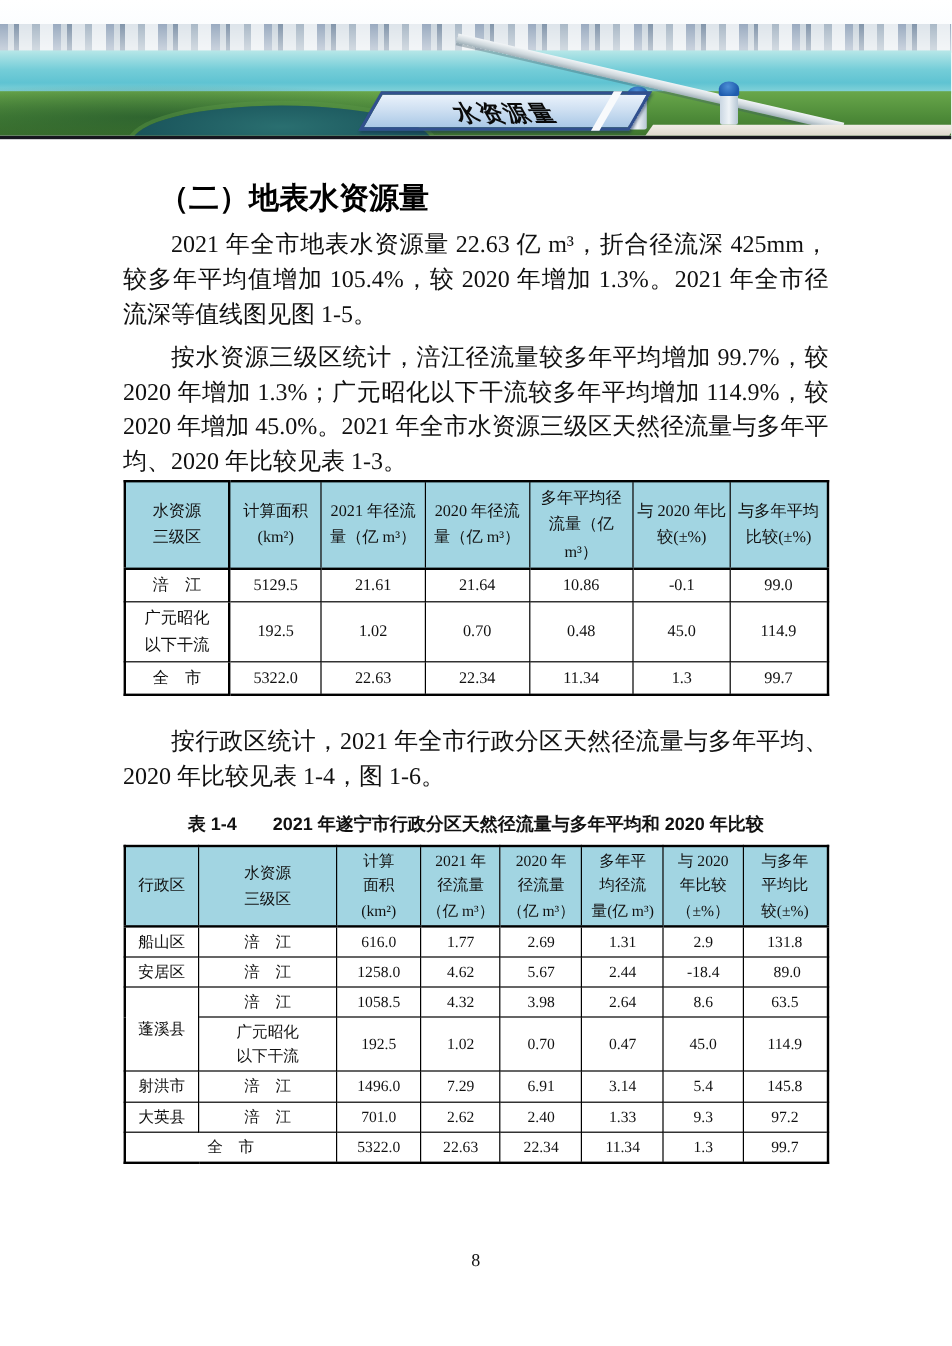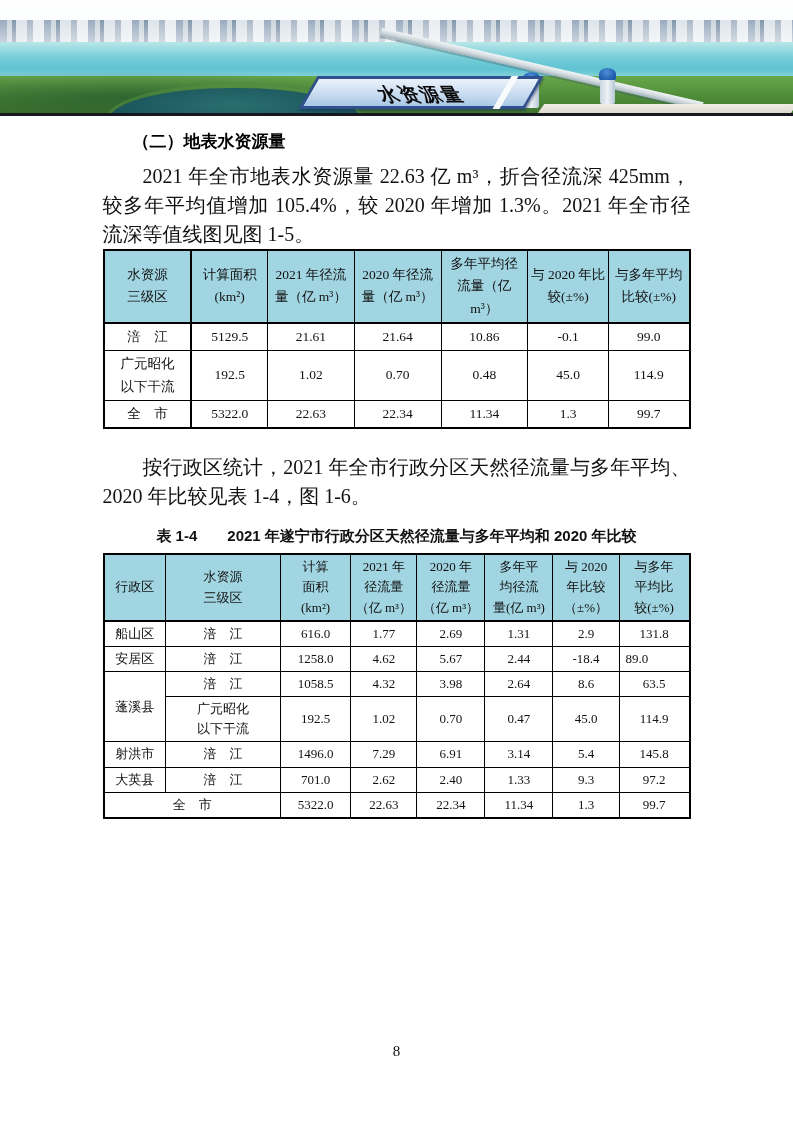--- a/index.html
+++ b/index.html
@@ -94,24 +94,24 @@
     text-align: center;
     font-family: "Liberation Sans", "DejaVu Sans", sans-serif;
     font-weight: bold; font-size: 19px; color: #0a0a0a;
     letter-spacing: 2px;
   }
 
   
   .content { width: 588px; margin: 0 auto; flex: 0 0 auto; }
 
   .section-title {
-    margin-top: 14px;
+    margin-top: 32px;
     padding-left: 30px;
     font-family: "Liberation Sans", "DejaVu Sans", sans-serif;
-    font-weight: bold; font-size: 17px; color: #000;
+    font-weight: bold; font-size: 25px; color: #000;
   }
   .para {
     margin-top: 9px;
     font-size: 20px; line-height: 29px;
     text-indent: 2em; text-align: justify;
   }
   .para.p2 { margin-top: 7px; }
   .para.p3 { margin-top: 24px; font-family: Liberation Serif, serif; }
 
   .tbl-caption {
@@ -141,21 +141,21 @@
 
   .t13 th, .t13 td { font-size: 13.5px; line-height: 1.65; }
   .t13 thead th { height: 62px; }
   .t13 td { height: 28px; }
   .t13 th:first-child, .t13 td:first-child { border-right-width: 2px; }
 
   .t14 th, .t14 td { font-size: 13px; line-height: 1.55; }
   .t14 thead th { height: 62px; }
   .t14 td { height: 23px; text-align: center; }
 
-  td.al { text-align: left; padding-left: 6px; }
+  td.al { text-align: center; padding-left: 6px; }
 
   
   .footer {
     margin-top: auto;
     margin-bottom: 62px;
     text-align: center;
     font-size: 15px;
     flex: 0 0 auto;
   }
 </style>
@@ -178,20 +178,21 @@
       <div class="slash"></div>
     </div>
     <div class="badge-label" style="position:absolute; left:308px; top:82px; width:226px;">水资源量</div>
   </div>
 
   <div class="content">
 
     <div class="section-title">（二）地表水资源量</div>
 
     <p class="para p1">2021 年全市地表水资源量 22.63 亿 m³，折合径流深 425mm，较多年平均值增加 105.4%，较 2020 年增加 1.3%。2021 年全市径流深等值线图见图 1-5。</p>
+    <p class="para p2">按水资源三级区统计，涪江径流量较多年平均增加 99.7%，较 2020 年增加 1.3%；广元昭化以下干流较多年平均增加 114.9%，较 2020 年增加 45.0%。2021 年全市水资源三级区天然径流量与多年平均、2020 年比较见表 1-3。</p>
 
 
     <table class="t13">
       <colgroup>
         <col style="width:15%">
           <col style="width:13%">
           <col style="width:14.8%">
         <col style="width:14.8%">
           <col style="width:14.8%">
           <col style="width:13.8%">

